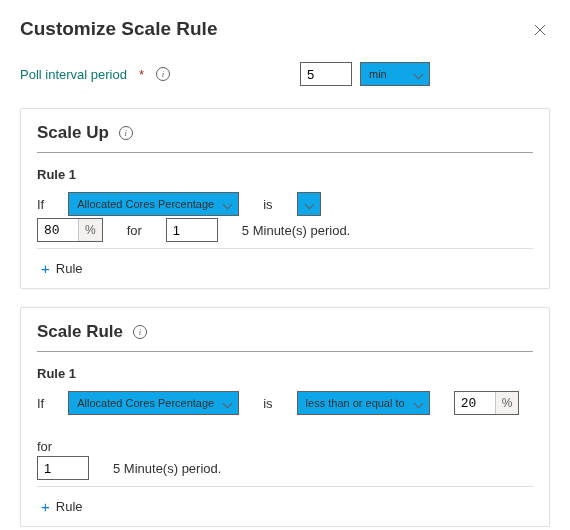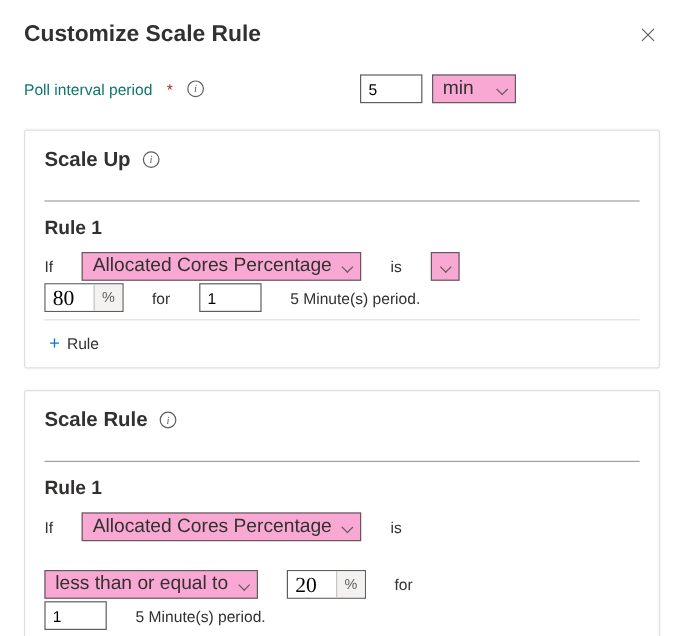--- a/index.html
+++ b/index.html
@@ -70,23 +70,23 @@
     font-size: 13px;
     font-family: inherit;
     text-align: left;
   }
   .select {
     display: inline-flex;
     align-items: center;
     height: 24px;
     border: 1px solid #605e5c;
     padding: 0 6px 0 8px;
-    font-size: 16px;
+    font-size: 11px;
     cursor: pointer;
-    background: #f9a8d4;
+    background: #0ea5e9;
     gap: 10px;
   }
   .select.min { width: 70px; justify-content: space-between; }
   .chev {
     display: inline-block;
     width: 8px;
     height: 8px;
     position: relative;
   }
   .chev::before {
@@ -104,30 +104,30 @@
     border: 1px solid #e1dfdd;
     border-radius: 2px;
     padding: 14px 16px 10px;
     margin-bottom: 18px;
     box-shadow: 0 0 2px rgba(0,0,0,0.06);
   }
   .section-head {
     display: flex;
     align-items: center;
     gap: 10px;
-    padding-bottom: 24px;
+    padding-bottom: 9px;
     border-bottom: 1px solid #a19f9d;
     margin-bottom: 14px;
   }
   .section-title {
     font-size: 17px;
     font-weight: 600;
   }
   .rule-title {
-    font-size: 16px;
+    font-size: 13px;
     font-weight: 600;
     margin-bottom: 10px;
   }
   .rule-line {
     display: flex;
     align-items: center;
     flex-wrap: wrap;
     gap: 24px;
     margin-bottom: 2px;
     font-size: 13px;
@@ -138,22 +138,22 @@
   .pct-field {
     display: inline-flex;
     height: 24px;
     border: 1px solid #605e5c;
     overflow: hidden;
   }
   .pct-field input {
     border: none;
     width: 40px;
     padding: 0 6px;
-    font-size: 18px;
-    font-family: Liberation Serif, serif;
+    font-size: 13px;
+    font-family: Liberation Mono, monospace;
     outline: none;
   }
   .pct-suffix {
     background: #f3f2f1;
     border-left: 1px solid #c8c6c4;
     padding: 0 6px;
     display: flex;
     align-items: center;
     font-size: 12px;
     color: #605e5c;

